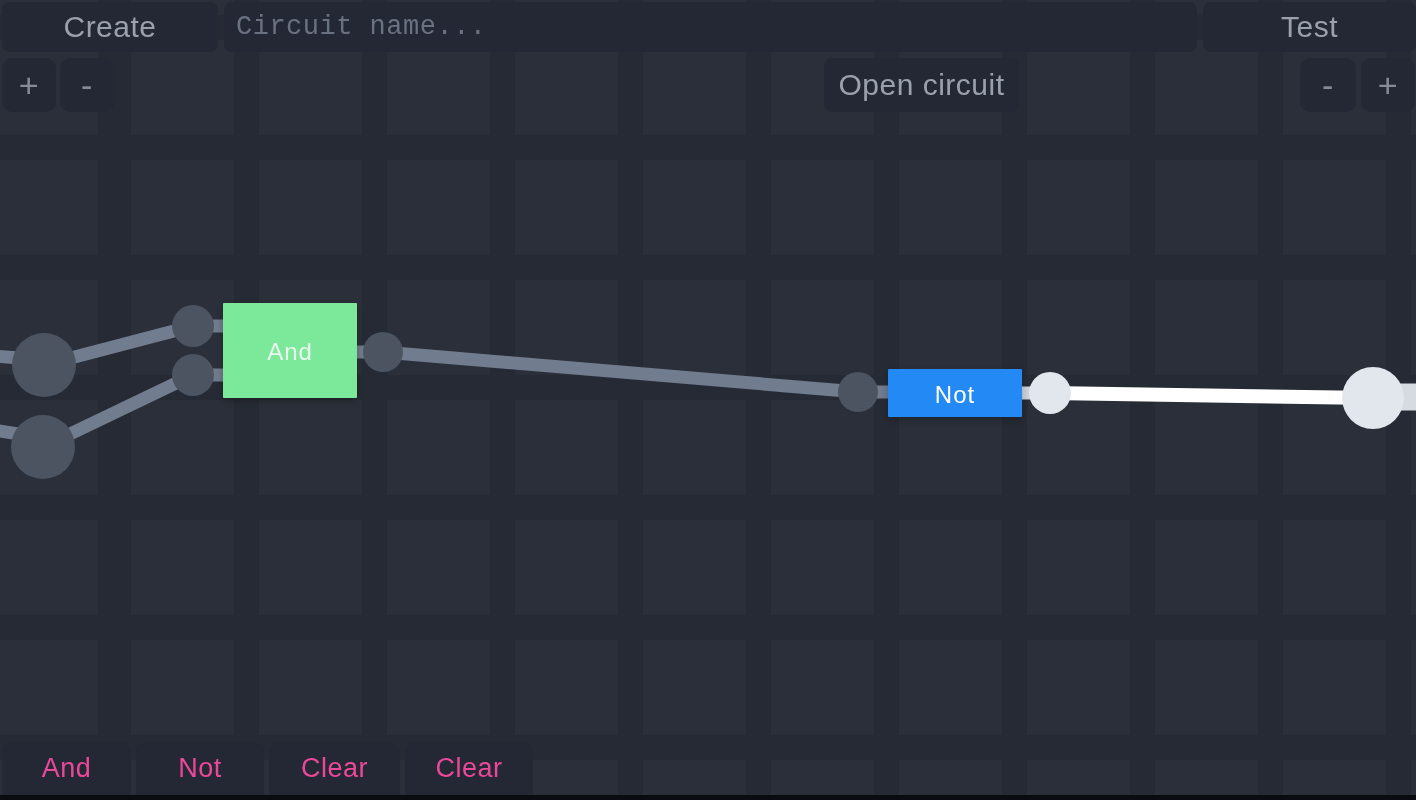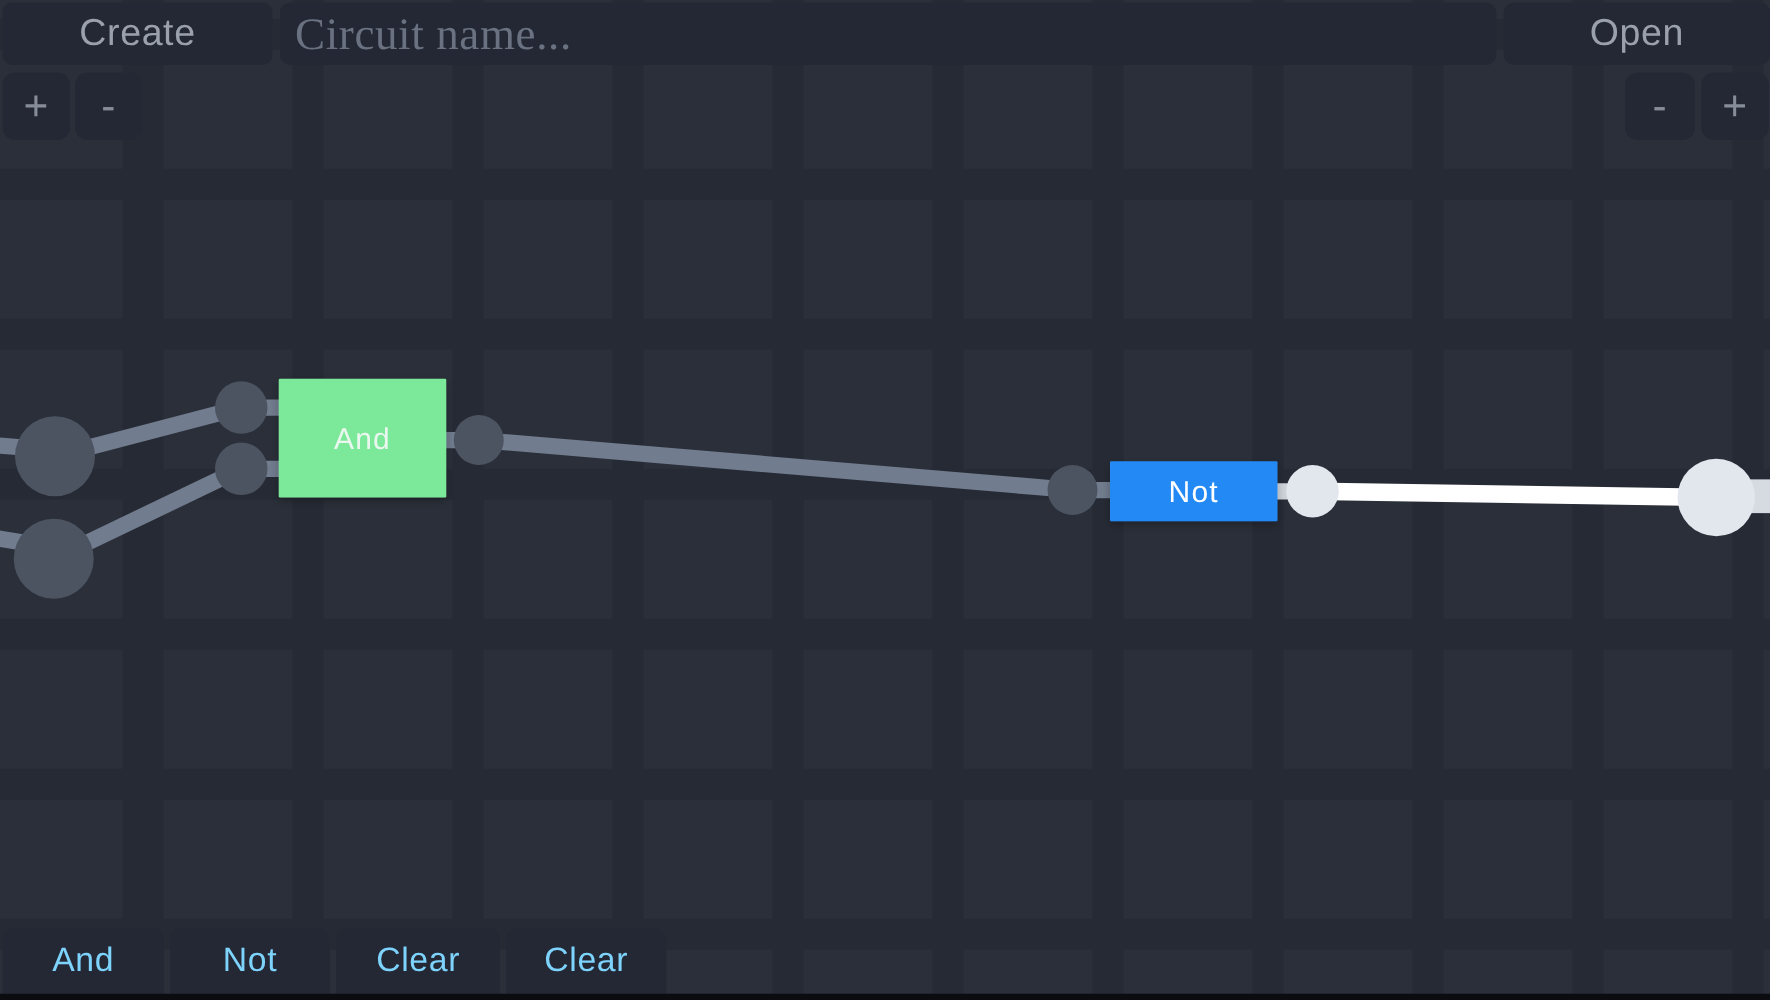--- a/index.html
+++ b/index.html
@@ -50,22 +50,22 @@
   .name-input {
     position: absolute;
     left: 224px; top: 2px;
     width: 973px; height: 50px;
     box-sizing: border-box;
     background: #232834;
     border: none;
     border-radius: 8px;
     padding: 0 0 0 12px;
     color: #22c55e;
-    font-family: Liberation Serif, serif;
-    font-size: 36px;
+    font-family: Liberation Mono, monospace;
+    font-size: 27px;
     letter-spacing: 0.5px;
     outline: none;
   }
   .name-input::placeholder { color: #6A7180; opacity: 1; }
   
   .row2 { top: 58px; height: 54px; }
   .btn.sq { width: 54px; font-size: 34px; font-weight: 300; color: #878D98; border-radius: 10px; }
   .btn.zl-plus  { left: 2px; }
   .btn.zl-minus { left: 60px; }
   .btn.zr-minus { left: 1300px; width: 56px; }
@@ -74,21 +74,21 @@
   .btn.clear  { left: 599px; width: 219px; }
   .btn.open   { left: 824px; width: 195px; }
   
   .pal-btn {
     position: absolute;
     bottom: 5px;
     height: 53px;
     background: #232834;
     border: none;
     border-radius: 10px 10px 0 0;
-    color: #7dd3fc;
+    color: #ec4899;
     font-family: "Liberation Sans", sans-serif;
     font-size: 27px;
     letter-spacing: 0.5px;
     cursor: pointer;
   }
   .pal-and  { left: 2px;   width: 129px; }
   .pal-not  { left: 136px; width: 128px; }
   .pal-nand { left: 269px; width: 131px; }
   .pal-test { left: 405px; width: 128px; }
   .bottom-strip {
@@ -140,24 +140,25 @@
         <circle cx="193" cy="375" r="21" fill="#4C5462"></circle>
         <circle cx="383" cy="352" r="20" fill="#4C5462"></circle>
         <circle cx="858" cy="392" r="20" fill="#4C5462"></circle>
         <circle cx="1050" cy="393" r="21" fill="#E2E6ED"></circle>
         <circle cx="1373" cy="398" r="31" fill="#E2E6ED"></circle>
       </g>
   </svg>
 
   <button class="btn create">Create</button>
   <input class="name-input" type="text" placeholder="Circuit name..." style="">
-  <button class="btn menu">Open</button>
+  <button class="btn menu">Test</button>
 
   <button class="btn sq row2 zl-plus">+</button>
   <button class="btn sq row2 zl-minus">-</button>
+  <button class="btn row2 open">Open circuit</button>
   <button class="btn sq row2 zr-minus">-</button>
   <button class="btn sq row2 zr-plus">+</button>
 
   <button class="pal-btn pal-and">And</button>
   <button class="pal-btn pal-not">Not</button>
   <button class="pal-btn pal-nand">Clear</button>
   <button class="pal-btn pal-test">Clear</button>
 
   <div class="bottom-strip"></div>
 </div>

